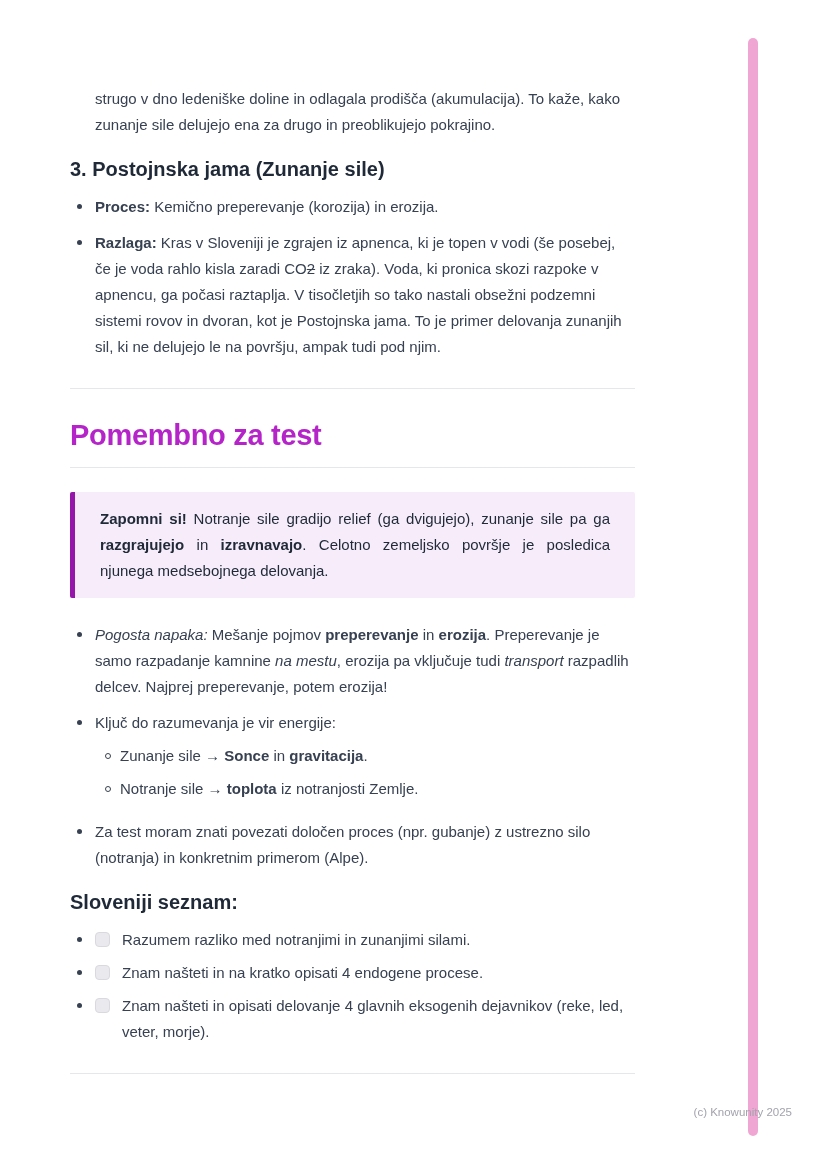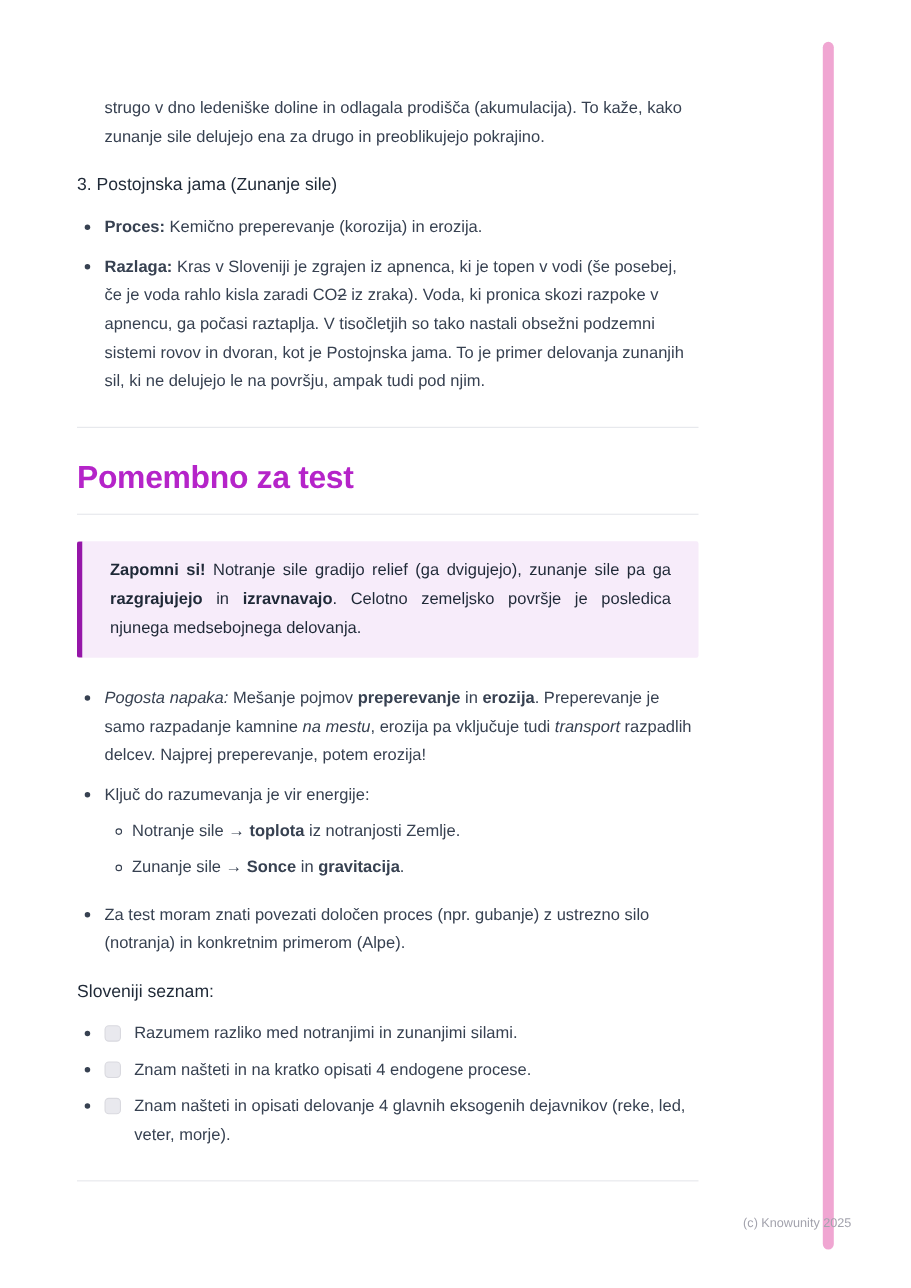--- a/index.html
+++ b/index.html
@@ -14,23 +14,23 @@
     color:var(--text, #374151);
     font-size:15px;
     line-height:26px;
   }
   .content { padding:44px 193px 0 70px; }
 
   .indent { margin-left:25px;margin-top:42px; }
   .para { color:var(--text, #374151); }
 
   h3.sec {
-    font-size:16px; line-height:22px;
+    font-size:20px; line-height:22px;
     color:var(--heading-text, #1f2937);
-    font-weight:400;
+    font-weight:700;
     margin:20px 0 14px 0;
   }
 
   .blist { margin:0; }
   .bullet-row { display:flex; margin-bottom:10px; }
   .bullet-row .marker { flex:0 0 25px; position:relative; }
   .bullet-row .marker::before {
     content:""; position:absolute; left:7px; top:10px;
     width:5px; height:5px; border-radius:50%;
     background:var(--text, #374151);
@@ -93,21 +93,21 @@
     position:absolute;
     top:38px; right:70px;
     width:10px; height:1098px;
     border-radius:5px;
     background:var(--scrollbar, #f0a6d2);
     z-index:1;
   }
 
   .footer {
     position:absolute;
-    right:54px; bottom:52px;
+    right:36px; bottom:52px;
     font-size:11.5px; line-height:14px;
     color:var(--footer-text, #a3a3ad);
     z-index:2;
   }
 </style>
 </head>
 <body>
 
 <div class="page">
   <div class="content">
@@ -141,25 +141,25 @@
         <p class="btext"><span style="font-style: italic;">Pogosta napaka:</span><span> Mešanje pojmov </span><span style="font-weight: 700;">preperevanje</span><span> in </span><span style="font-weight: 700;">erozija</span><span>. Preperevanje je samo razpadanje kamnine </span><span style="font-style: italic;">na mestu</span><span>, erozija pa vključuje tudi </span><span style="font-style: italic;">transport</span><span> razpadlih delcev. Najprej preperevanje, potem erozija!</span></p>
       </div>
 
       <div class="bullet-row">
         <span class="marker"></span>
         <div class="btext">
           <p><span>Ključ do razumevanja je vir energije:</span></p>
           <div class="sublist">
             <div class="bullet-row">
               <span class="marker"></span>
-              <p class="btext"><span>Notranje sile → </span><span style="font-weight: 700;">toplota</span><span> iz notranjosti Zemlje.</span></p>
+              <p class="btext"><span>Zunanje sile → </span><span style="font-weight: 700;">Sonce</span><span> in </span><span style="font-weight: 700;">gravitacija</span><span>.</span></p>
             </div>
             <div class="bullet-row">
               <span class="marker"></span>
-              <p class="btext"><span>Zunanje sile → </span><span style="font-weight: 700;">Sonce</span><span> in </span><span style="font-weight: 700;">gravitacija</span><span>.</span></p>
+              <p class="btext"><span>Notranje sile → </span><span style="font-weight: 700;">toplota</span><span> iz notranjosti Zemlje.</span></p>
             </div>
           </div>
         </div>
       </div>
 
       <div class="bullet-row">
         <span class="marker"></span>
         <p class="btext"><span>Za test moram znati povezati določen proces (npr. gubanje) z ustrezno silo (notranja) in konkretnim primerom (Alpe).</span></p>
       </div>
     </div>

